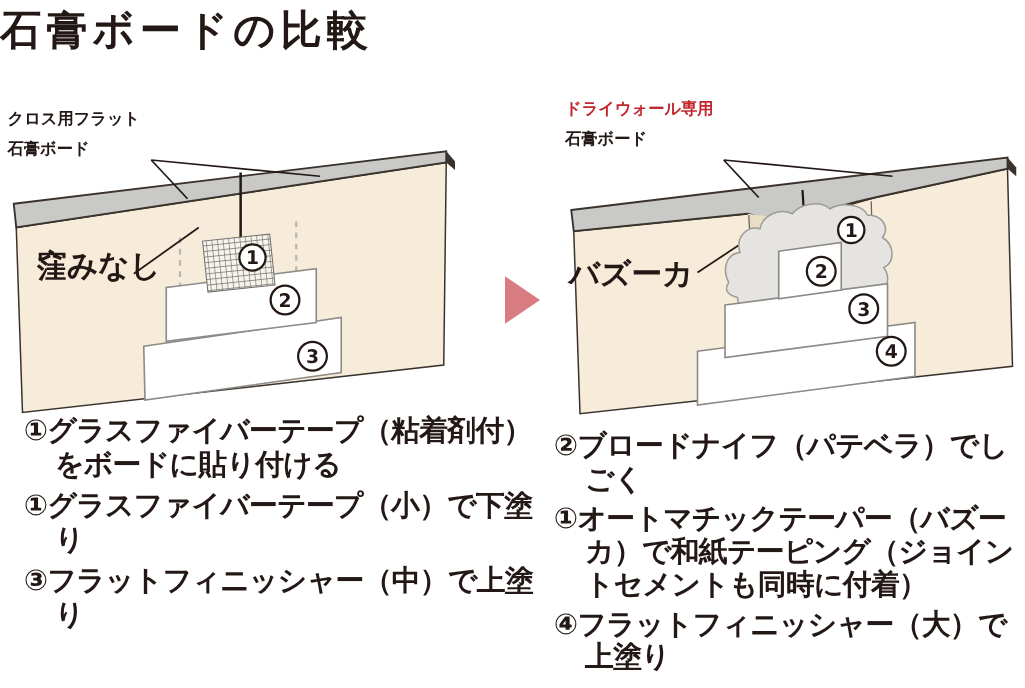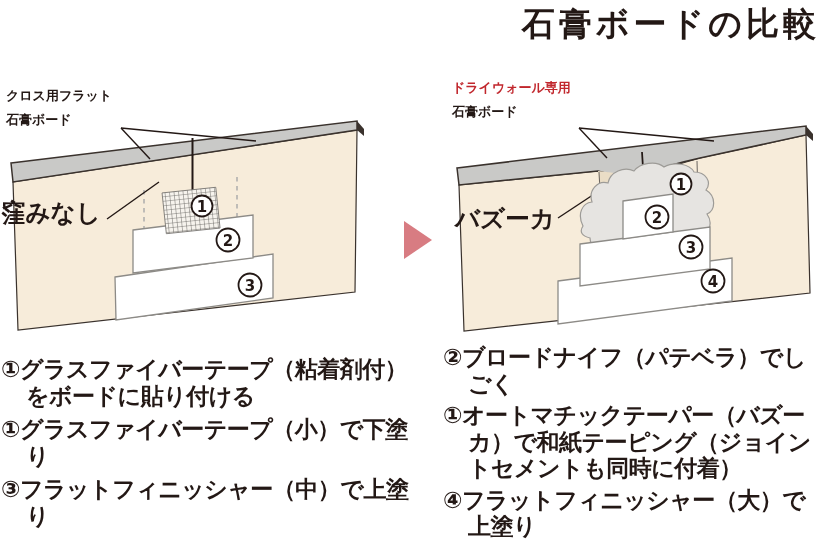--- a/index.html
+++ b/index.html
@@ -3,34 +3,34 @@
 <meta charset="utf-8">
 <style>
   html,body{margin:0;padding:0;}
   body{
     width:820px;height:550px;position:relative;overflow:hidden;
     background:#ffffff;color:#231815;
     font-family:"DejaVu Sans",sans-serif;
   }
   .abs{position:absolute;}
   #title{
-    top:2px;left:0;width:820px;text-align:right;
+    top:2px;left:0;width:820px;text-align:left;
     font-size:33px;font-weight:bold;letter-spacing:4px;
   }
   #diagram-svg{top:0;left:0;width:820px;height:550px;}
   .dlabel{font-size:13px;font-weight:bold;line-height:24px;white-space:nowrap;}
   .dlabel .red{color:#c1272d;}
   .recess-label{font-size:24.5px;font-weight:bold;white-space:nowrap;}
   .list{font-size:23px;font-weight:bold;line-height:27px;letter-spacing:-0.5px;overflow-wrap:break-word;}
   .list .step{margin:0 0 6px 0;padding-left:25px;text-indent:-25px;}
-  #left-list{left:1px;top:356px;width:412px;}
+  #left-list{left:1px;top:332px;width:412px;padding-left:18px;}
   #right-list{left:443px;top:344px;width:377px;line-height:26.5px;}
   #right-list .step{margin-bottom:5px;}
   #left-board-label{left:6px;top:84px;}
-  #left-recess-label{left:1px;top:196px;}
+  #left-recess-label{left:1px;top:196px;padding-left:28px;}
   #right-board-label{left:452px;top:76px;}
   #right-recess-label{left:455px;top:202px;}
   svg text.marker{font-size:15px;font-weight:bold;fill:#231815;text-anchor:middle;}
 </style>
 </head>
 <body>
 
 <div id="title" class="abs">石膏ボードの比較</div>
 
 <svg id="diagram-svg" class="abs" viewBox="0 0 820 550">

